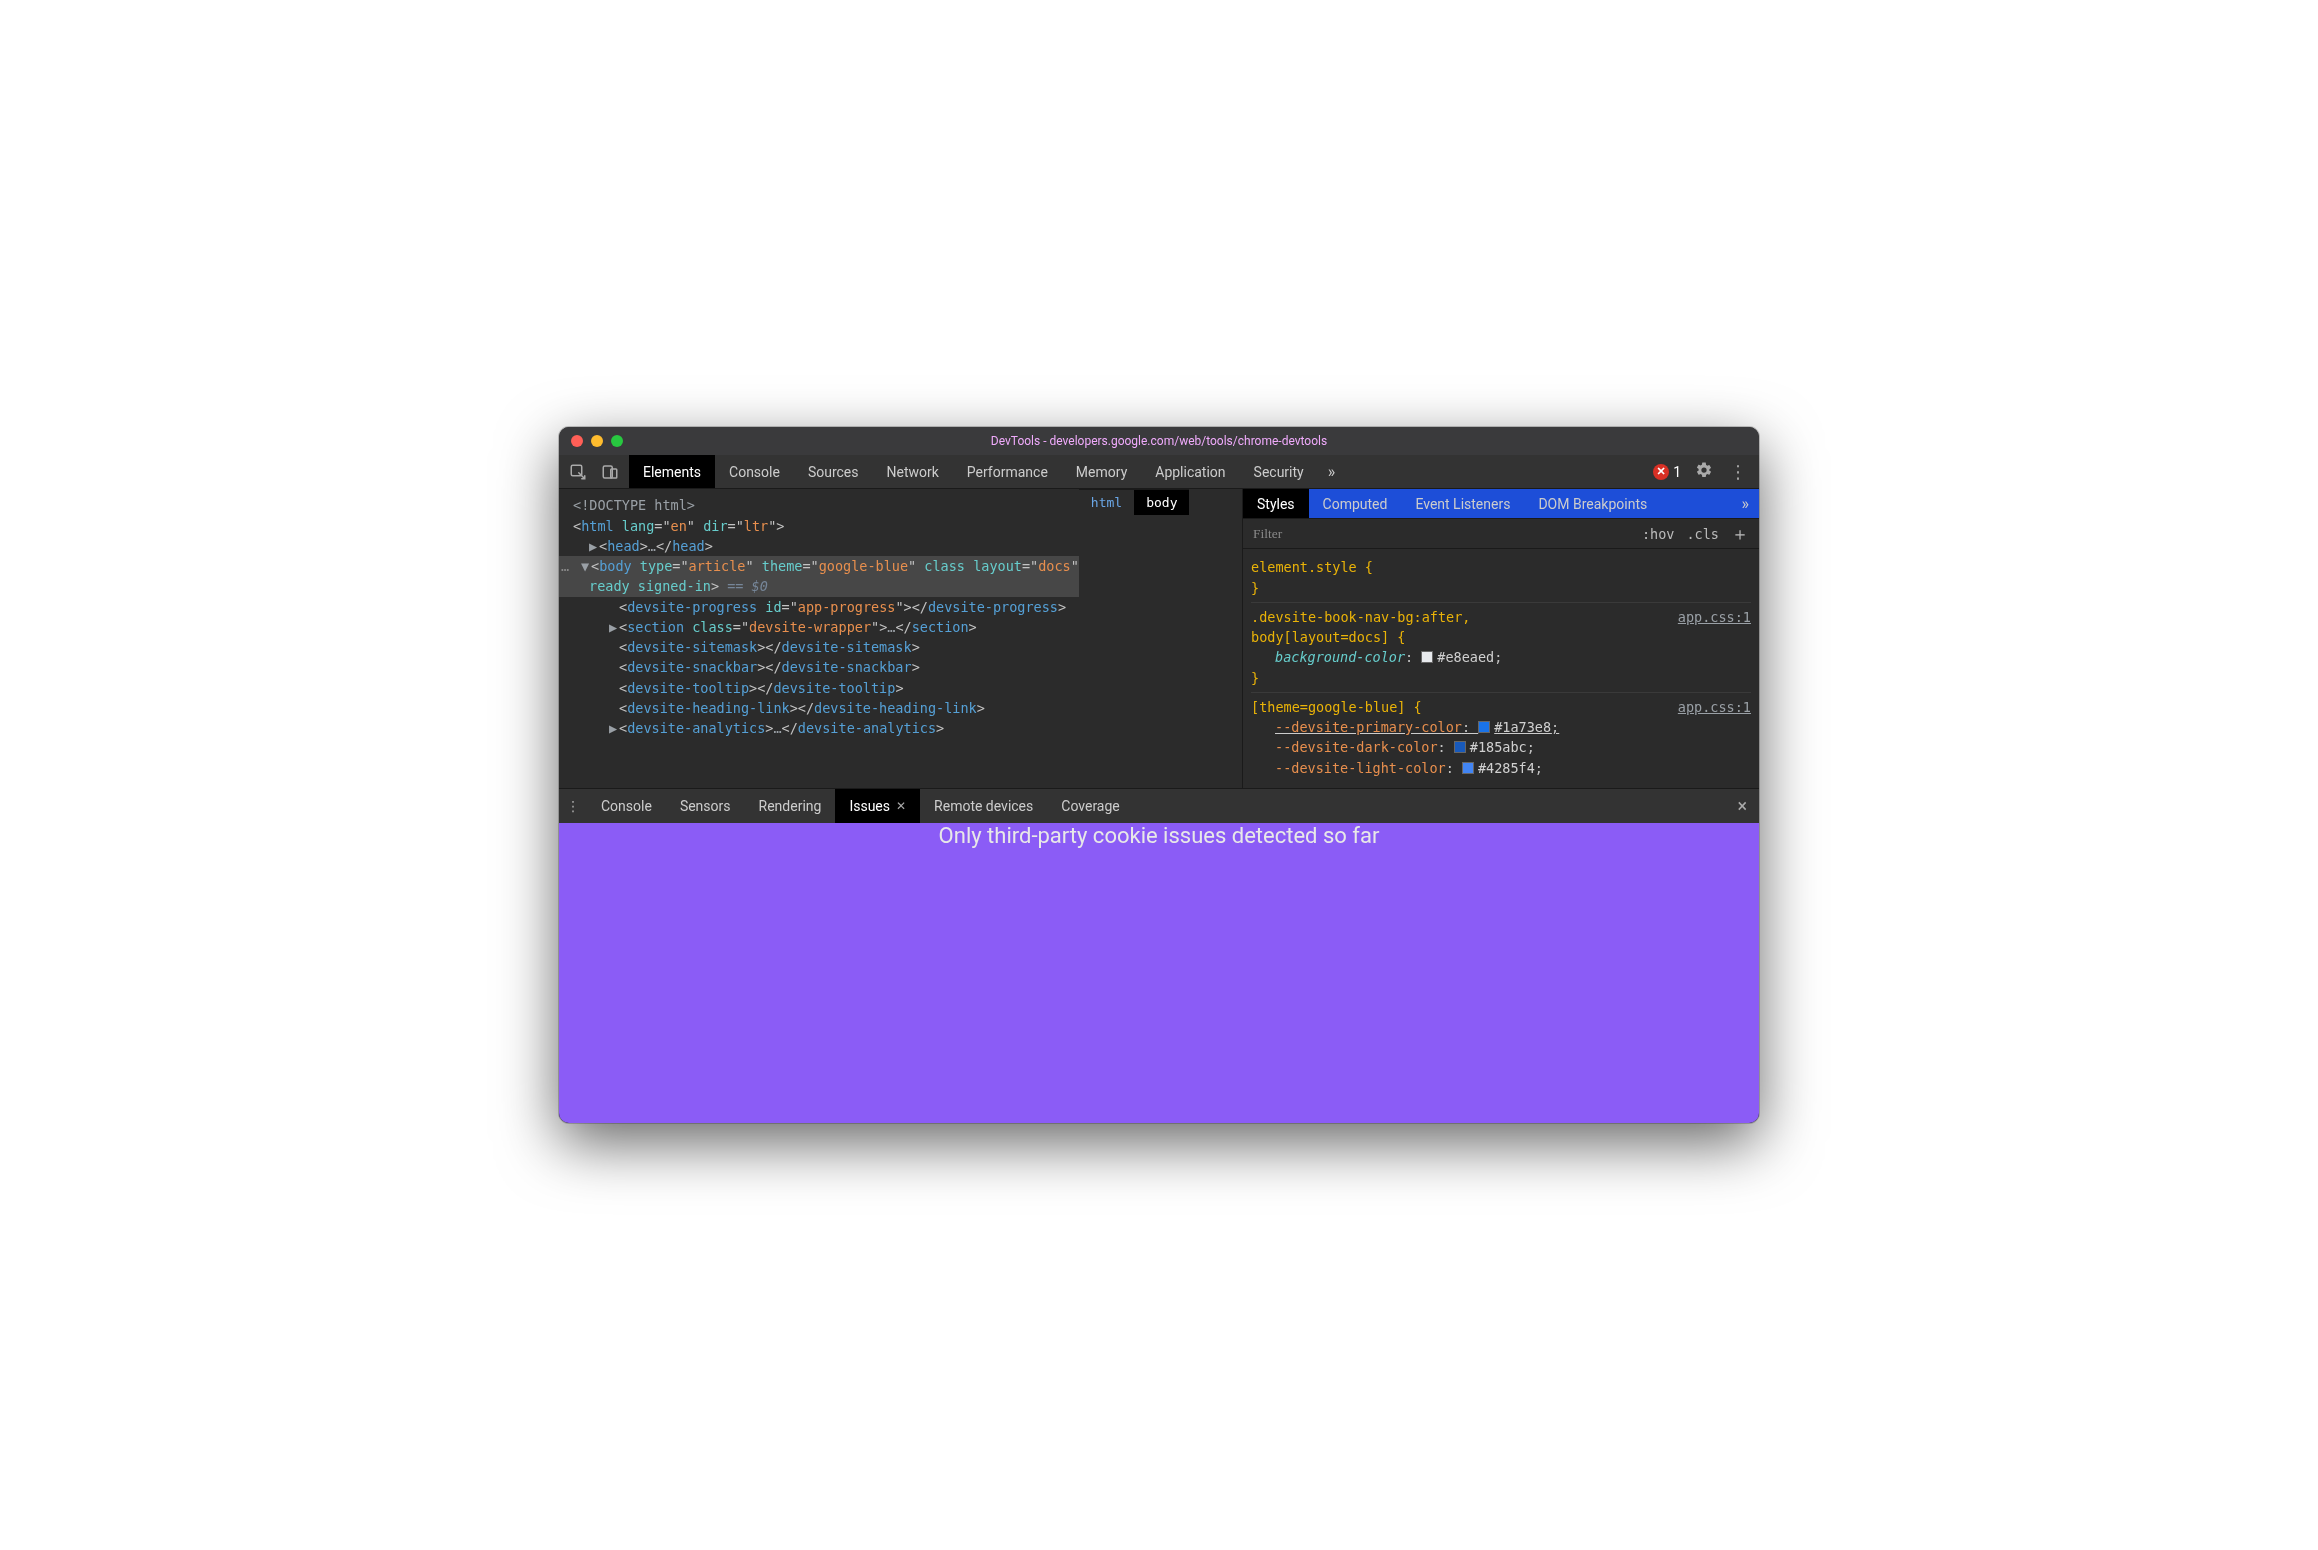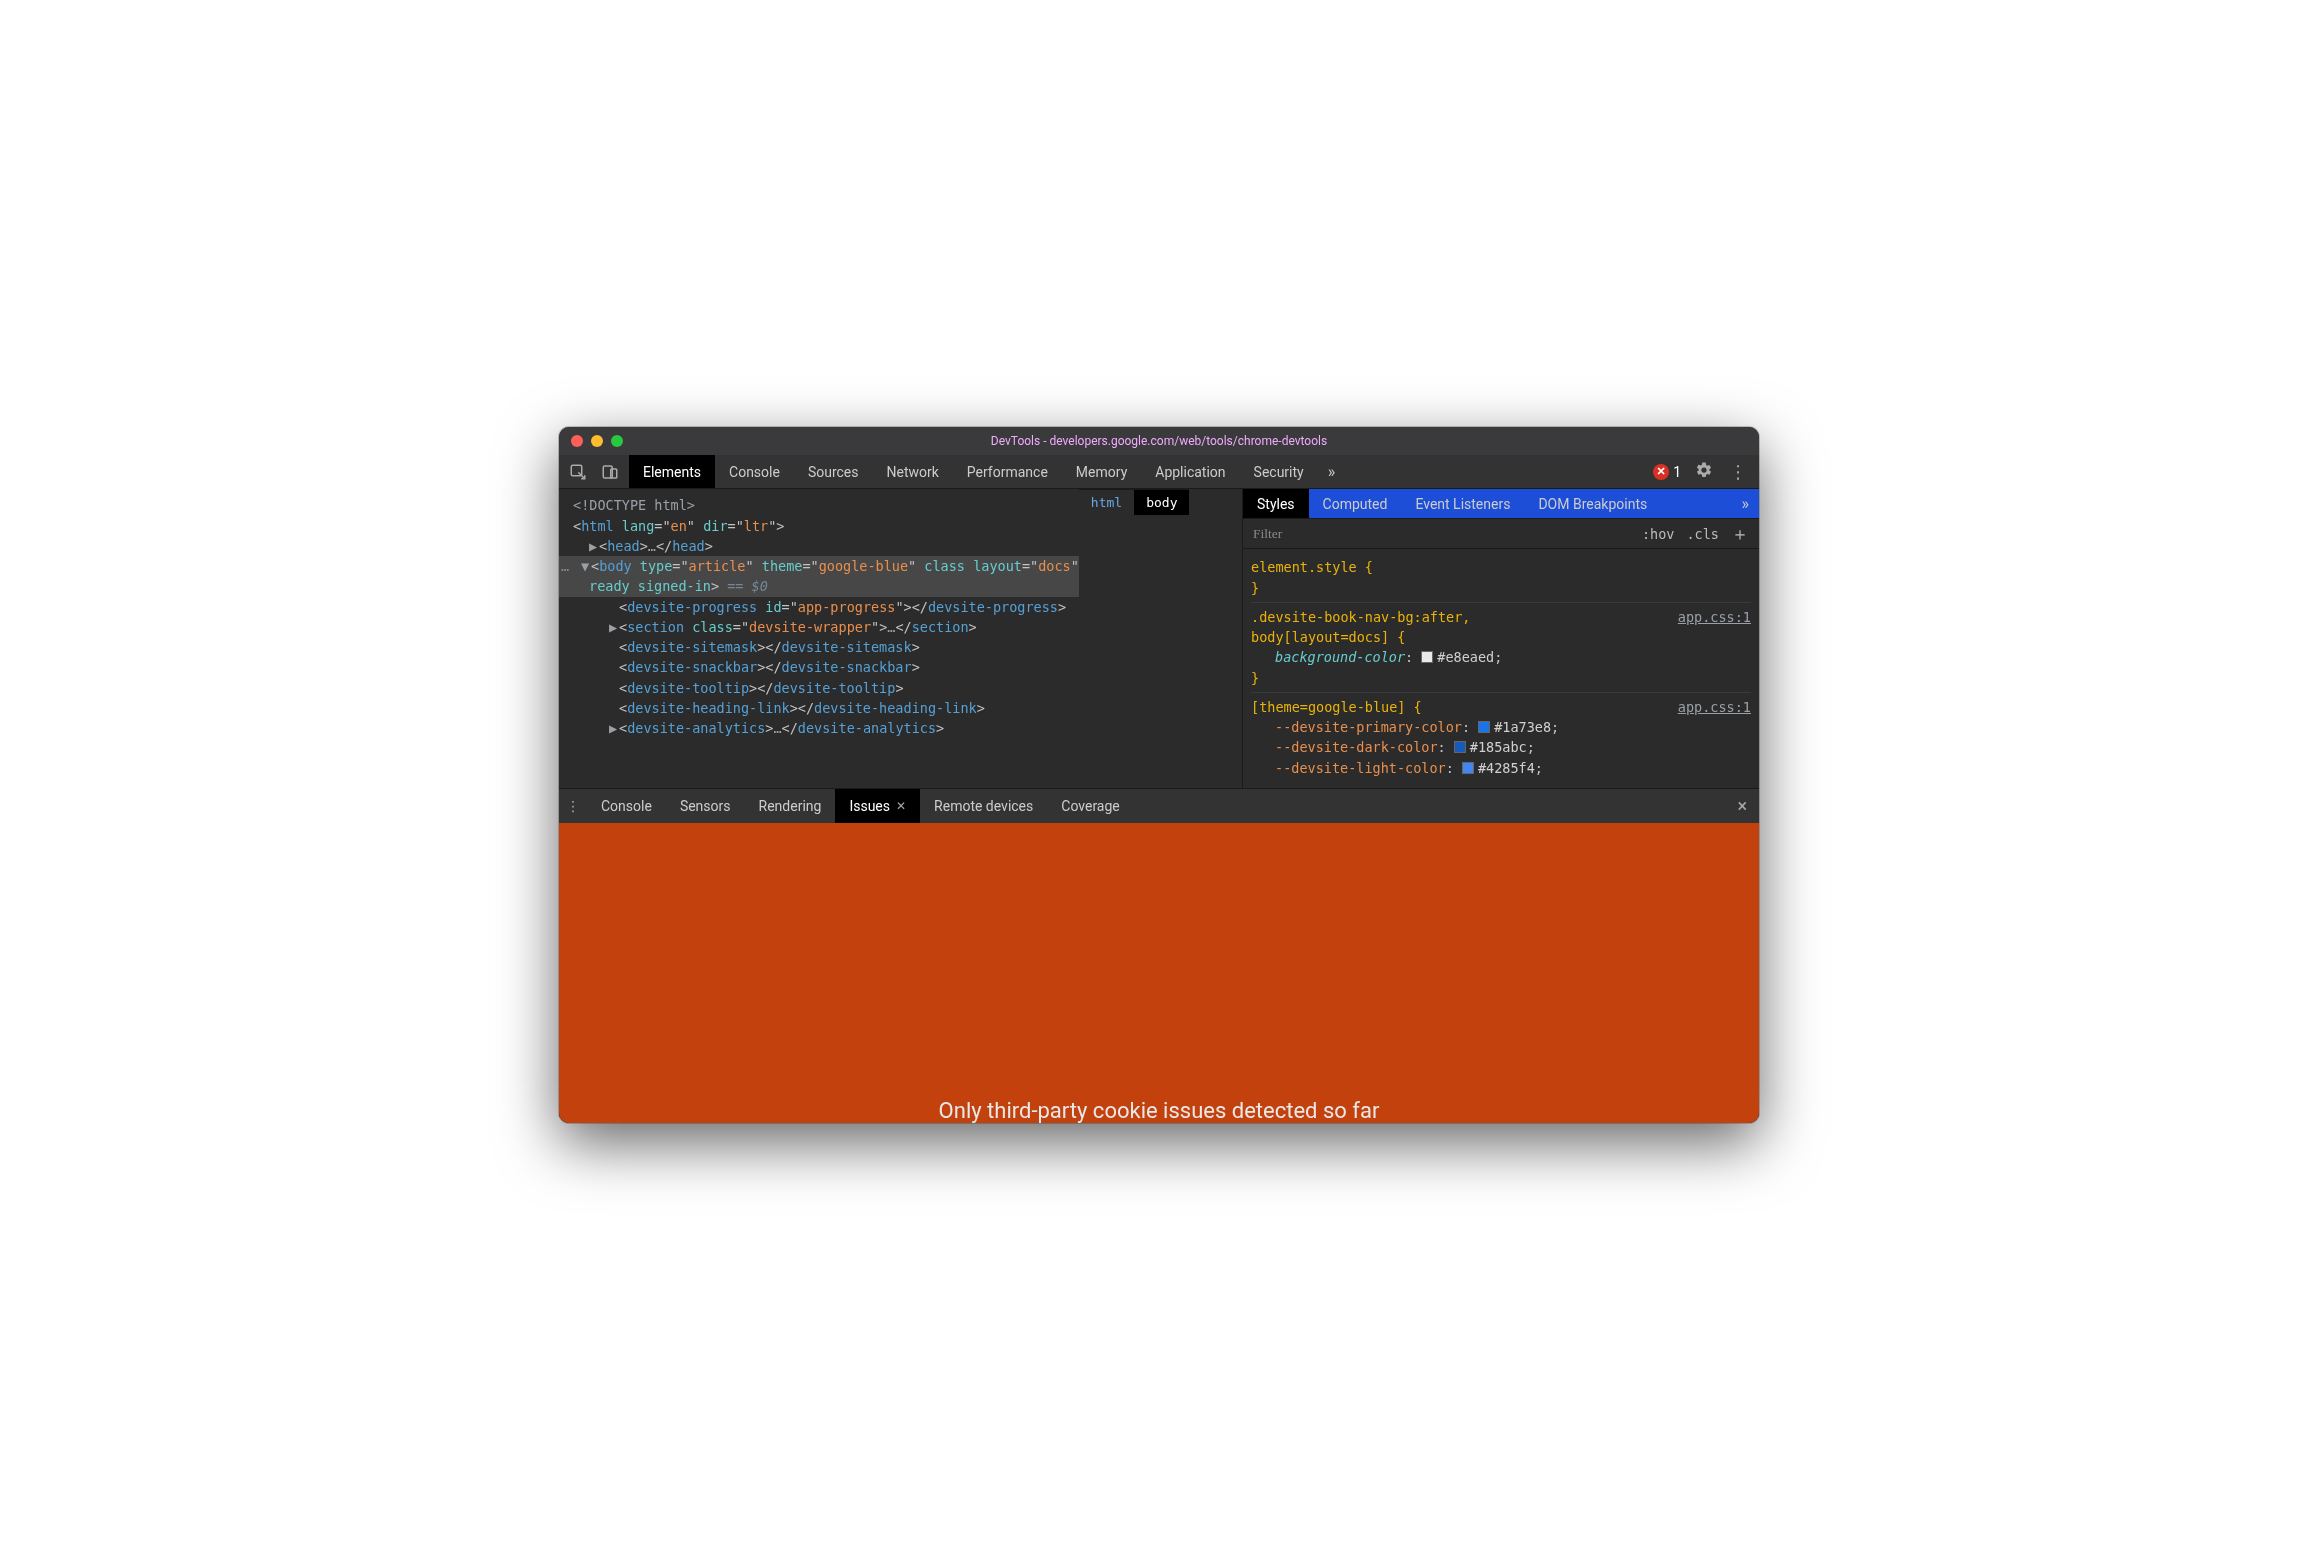--- a/index.html
+++ b/index.html
@@ -233,22 +233,22 @@
   }
   .issues-badge {
     display:flex; align-items:center; gap:6px;
   }
   .warn-icon {
     width:18px; height:18px; background:#f29900; border-radius:3px;
     display:flex; align-items:center; justify-content:center; color:#fff; font-weight:bold; font-size:13px;
   }
   .issues-body {
     height: 300px;
-    background: #c2410c;
-    display:flex; align-items:flex-end; justify-content:center;
+    background: #8b5cf6;
+    display:flex; align-items:flex-start; justify-content:center;
     color:#e8e8e8;
     font-size: 22px;
     font-weight: 400;
   }
 </style>
 </head>
 <body>
 
 <div class="window">
 
@@ -374,21 +374,21 @@
           <div><span class="c-sel">body[layout=docs] {</span></div>
           <div style="padding-left:24px;">
             <span class="c-prop">background-color</span><span class="c-punc">: </span>
             <span class="swatch" style="background:#e8eaed;"></span><span class="c-val">#e8eaed</span><span class="c-punc">;</span>
           </div>
           <div><span class="c-sel">}</span></div>
         </div>
         <div class="rule-block">
           <span class="rule-src">app.css:1</span>
           <div><span class="c-sel">[theme=google-blue] {</span></div>
-          <div style="padding-left:24px;">
+          <div style="padding-left:24px;text-decoration:underline;">
             <span class="c-propvar">--devsite-primary-color</span><span class="c-punc">: </span>
             <span class="swatch" style="background:#1a73e8;"></span><span class="c-val">#1a73e8</span><span class="c-punc">;</span>
           </div>
           <div style="padding-left:24px;">
             <span class="c-propvar">--devsite-dark-color</span><span class="c-punc">: </span>
             <span class="swatch" style="background:#185abc;"></span><span class="c-val">#185abc</span><span class="c-punc">;</span>
           </div>
           <div style="padding-left:24px;">
             <span class="c-propvar">--devsite-light-color</span><span class="c-punc">: </span>
             <span class="swatch" style="background:#4285f4;"></span><span class="c-val">#4285f4</span><span class="c-punc">;</span>

